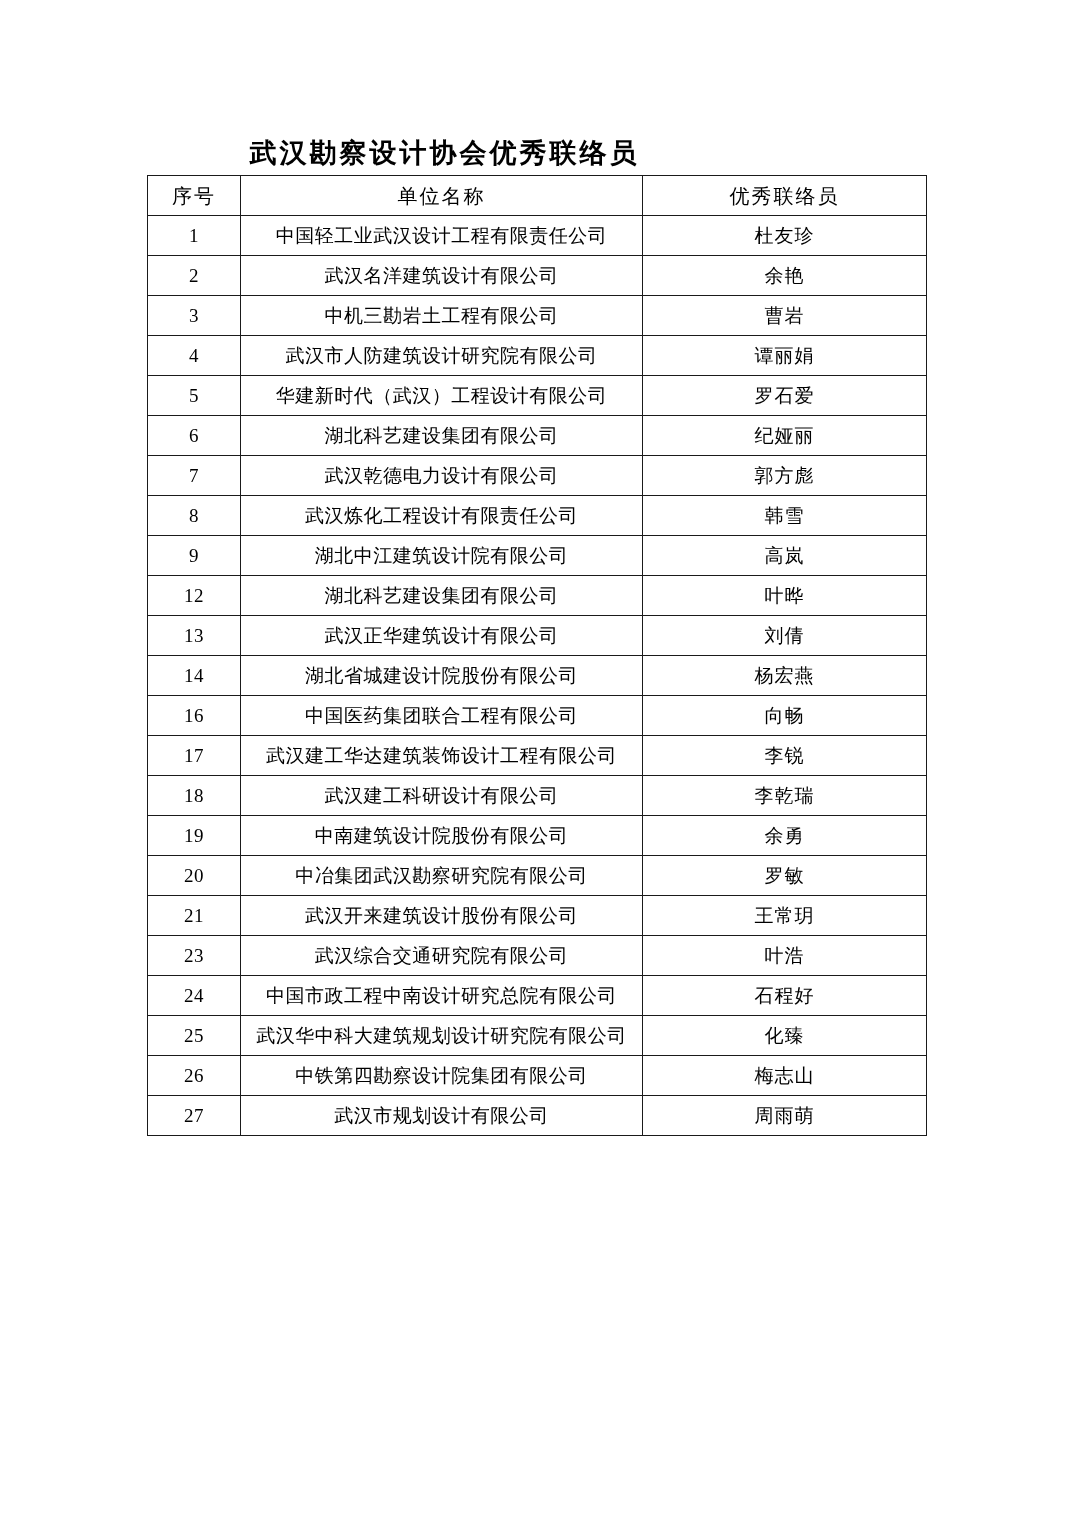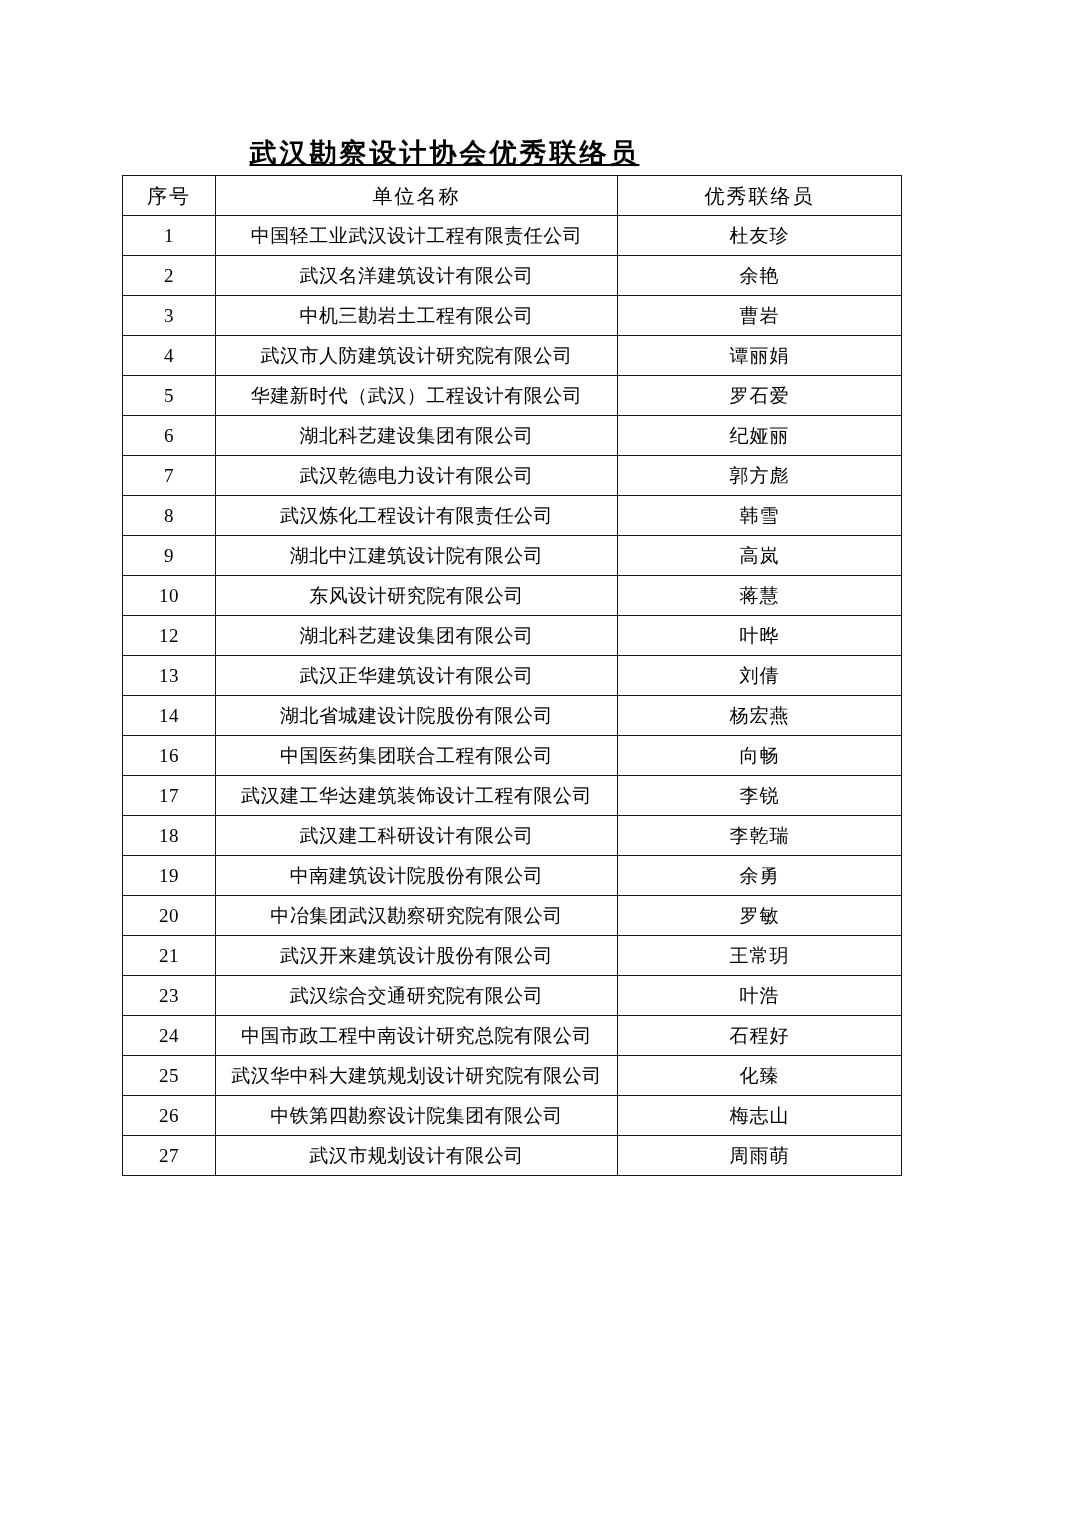--- a/index.html
+++ b/index.html
@@ -29,27 +29,26 @@
     position: absolute;
     left: 0;
     top: 136px;
     width: 889px;
     text-align: center;
     font-size: 27px;
     font-weight: bold;
     letter-spacing: 3px;
     line-height: 34px;
     white-space: nowrap;
-    text-decoration: underline;
   }
 
   
   .tbl-wrap {
     position: absolute;
-    left: 122px;
+    left: 147px;
     top: 175px;
     width: 779px;
   }
   table.roster {
     border-collapse: collapse;
     width: 779px;
     table-layout: fixed;
   }
   table.roster td,
   table.roster th {
@@ -150,25 +149,20 @@
             <td class="cell-no">8</td>
             <td class="cell-unit">武汉炼化工程设计有限责任公司</td>
             <td class="cell-name">韩雪</td>
           </tr>
           <tr>
             <td class="cell-no">9</td>
             <td class="cell-unit">湖北中江建筑设计院有限公司</td>
             <td class="cell-name">高岚</td>
           </tr>
           <tr>
-            <td class="cell-no">10</td>
-            <td class="cell-unit">东风设计研究院有限公司</td>
-            <td class="cell-name">蒋慧</td>
-          </tr>
-          <tr>
             <td class="cell-no">12</td>
             <td class="cell-unit">湖北科艺建设集团有限公司</td>
             <td class="cell-name">叶晔</td>
           </tr>
           <tr>
             <td class="cell-no">13</td>
             <td class="cell-unit">武汉正华建筑设计有限公司</td>
             <td class="cell-name">刘倩</td>
           </tr>
           <tr>

